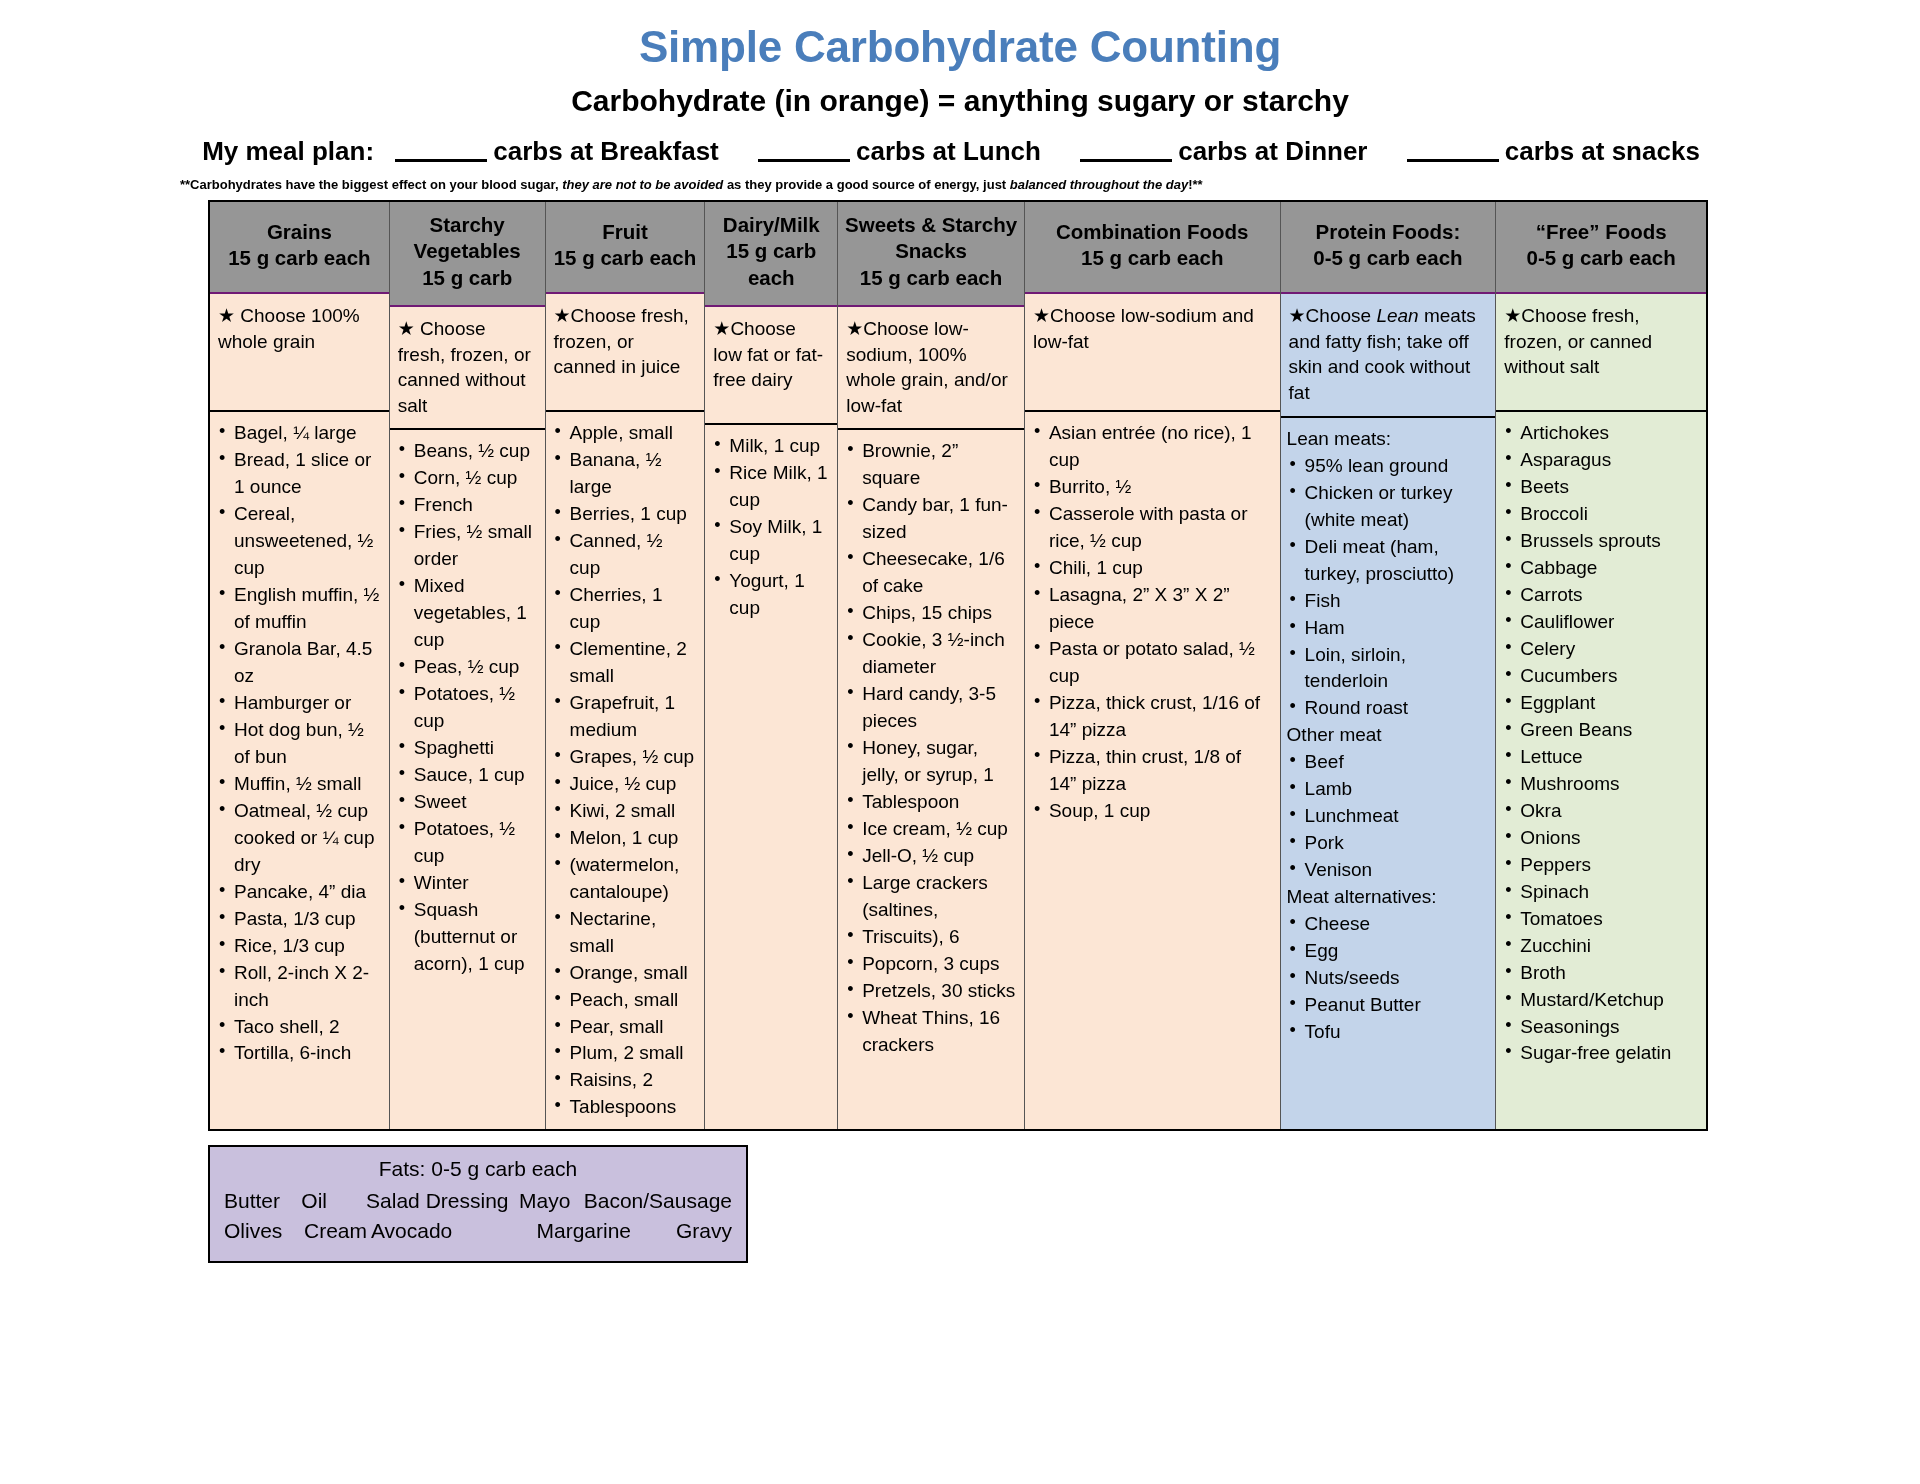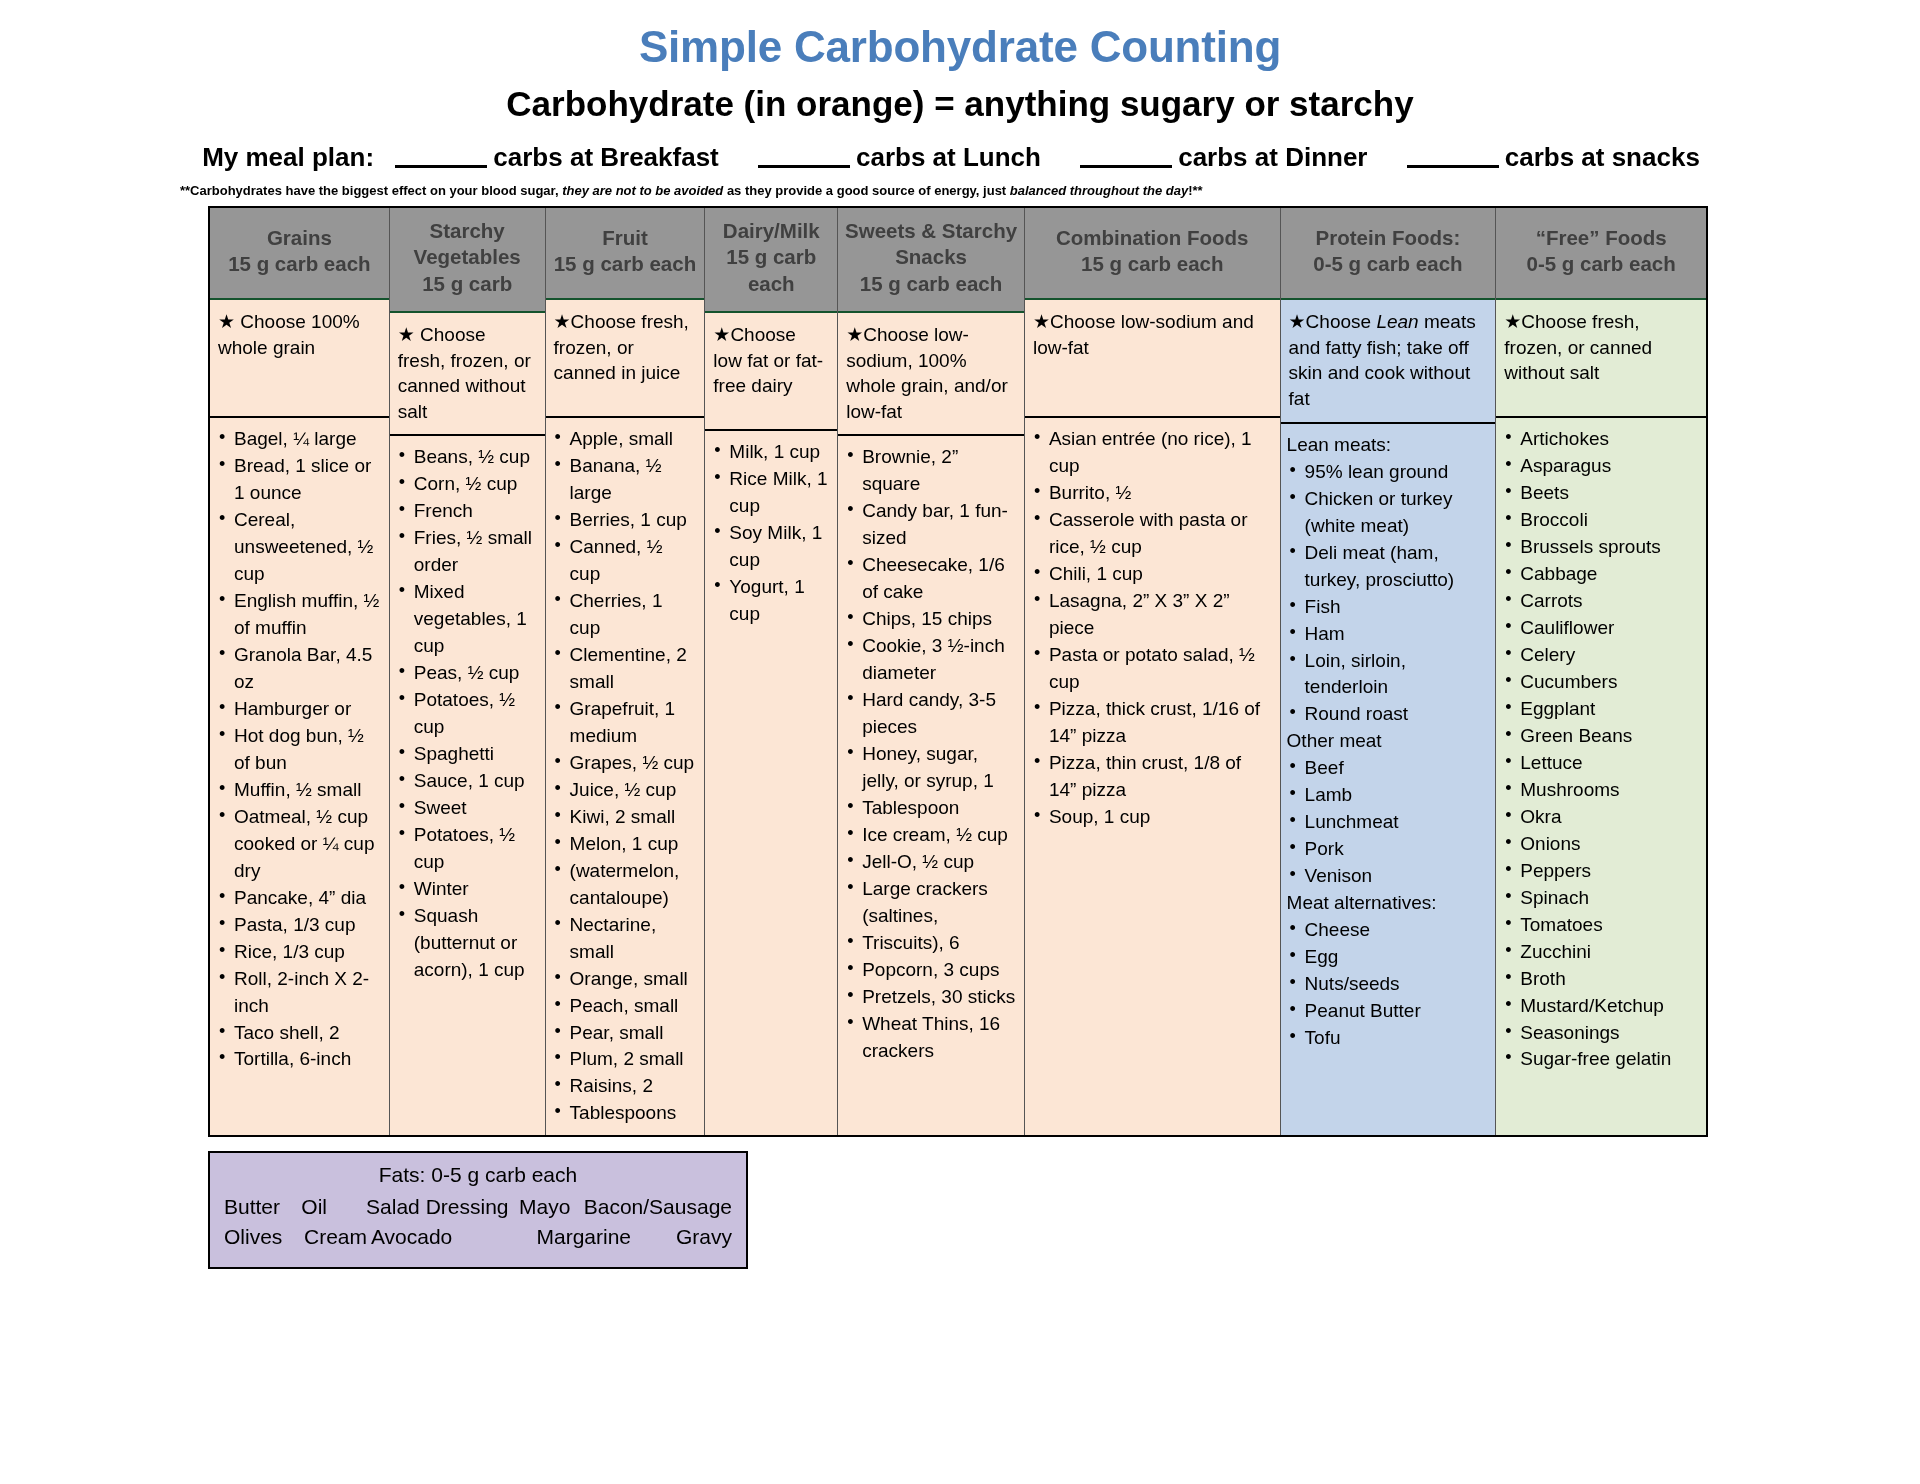--- a/index.html
+++ b/index.html
@@ -28,21 +28,21 @@
     color: #4a7ebb;
     font-size: 44px;
     font-weight: bold;
     letter-spacing: -0.2px;
     padding-top: 24px;
     line-height: 1.05;
   }
   .doc-subtitle {
     text-align: center;
     color: #000000;
-    font-size: 35px;
+    font-size: 30px;
     font-weight: bold;
     margin-top: 14px;
   }
   .mealplan {
     text-align: center;
     color: #000000;
     font-size: 26px;
     font-weight: bold;
     margin-top: 18px;
     white-space: nowrap;
@@ -83,31 +83,31 @@
   .col.w-starchy  { width: 156px; }
   .col.w-fruit    { width: 160px; }
   .col.w-dairy    { width: 133px; }
   .col.w-sweets   { width: 187px; }
   .col.w-combo    { width: 256px; }
   .col.w-protein  { width: 216px; }
   .col.w-free     { width: 210px; }
 
   .hd {
     background: #969696;
-    color: #404040;
+    color: #000000;
     font-size: 20.5px;
     font-weight: bold;
     text-align: center;
     padding: 10px 6px 14px 6px;
     line-height: 1.28;
     min-height: 92px;
     display: flex;
     flex-direction: column;
     justify-content: center;
-    border-bottom: 2px solid #14532d;
+    border-bottom: 2px solid #701a75;
   }
   .choose {
     font-size: 19px;
     line-height: 1.35;
     padding: 9px 8px 10px 8px;
     color: #000;
     border-bottom: 2px solid #000;
     min-height: 118px;
   }
   .choose i { font-style: italic; }

